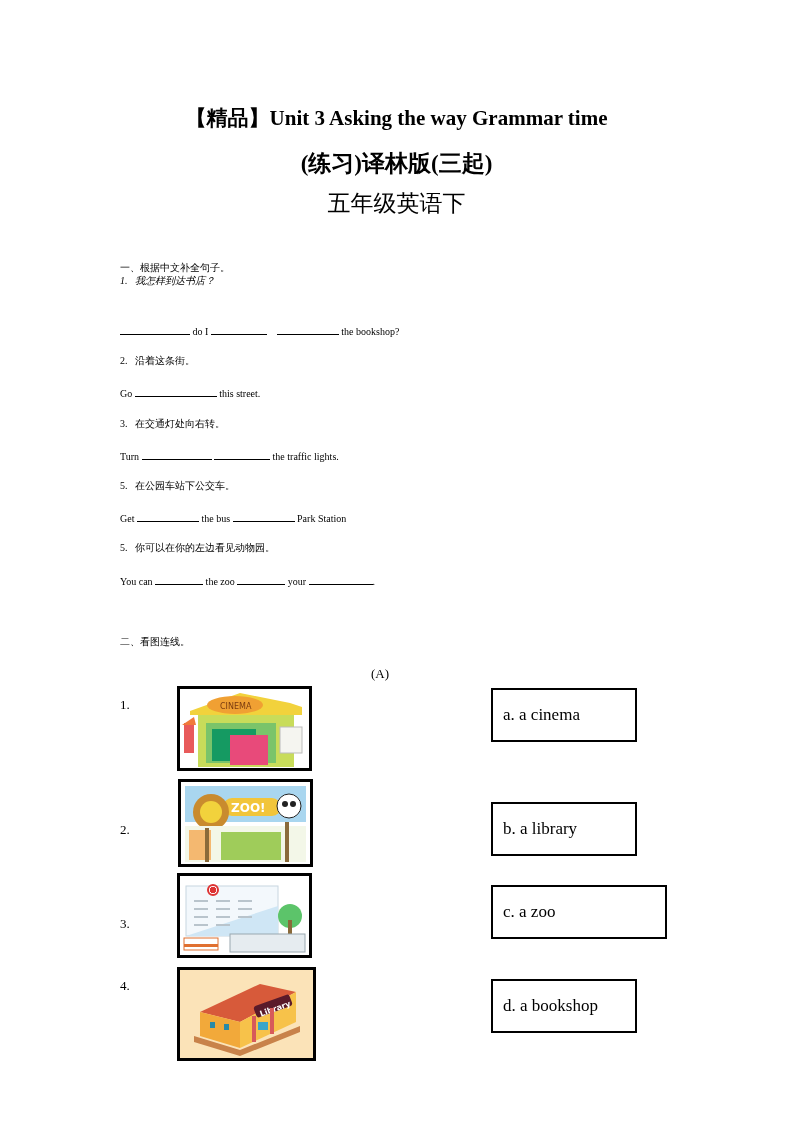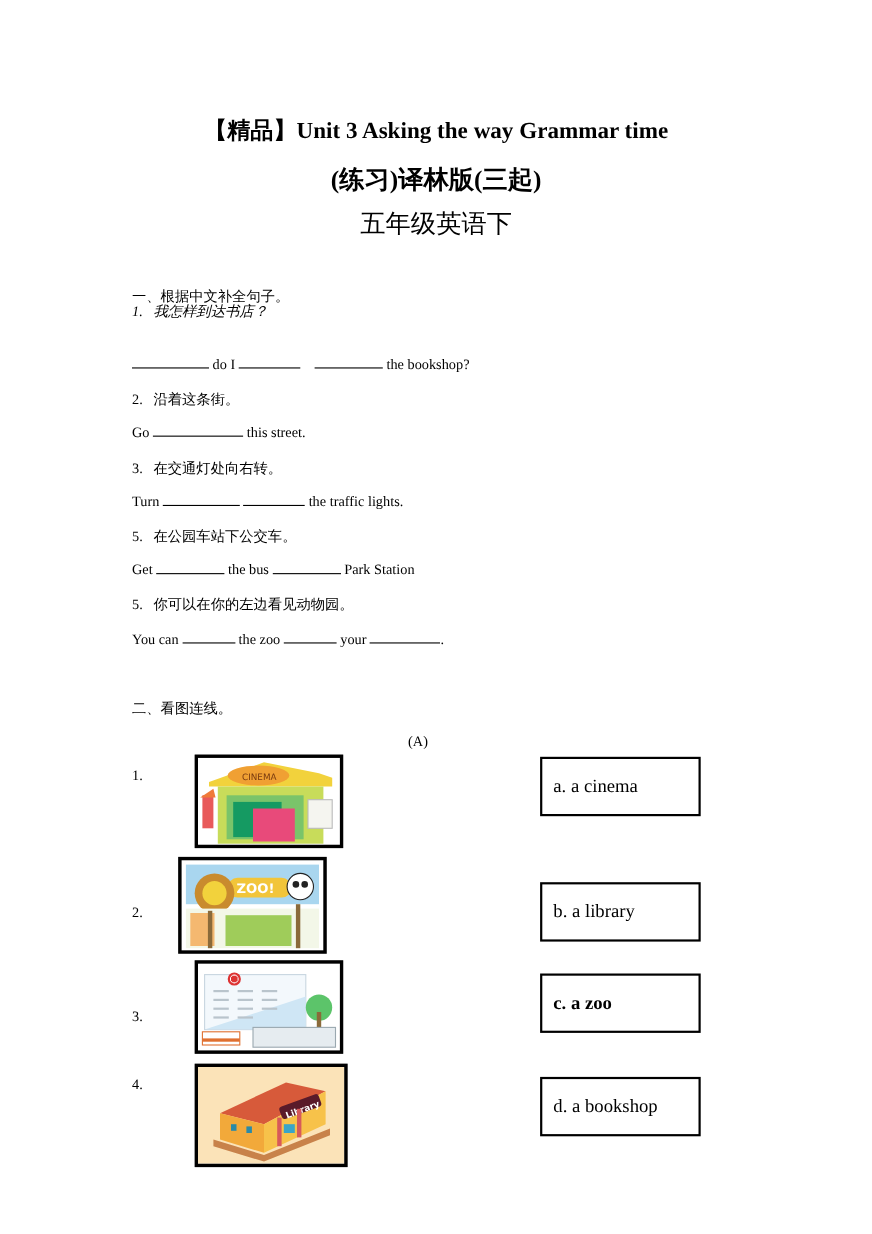--- a/index.html
+++ b/index.html
@@ -1,21 +1,21 @@
 <!DOCTYPE html>
 <html><head>
 <meta charset="utf-8">
 <style>
   html, body { margin: 0; padding: 0; background: #ffffff; }
   body { width: 793px; height: 1122px; position: relative; overflow: hidden;
          font-family: "Liberation Serif", "DejaVu Serif", serif; color: #000; }
   .abs { position: absolute; }
   .title { left: 0; width: 793px; text-align: center; font-weight: bold; font-size: 21px; }
   .subtitle { left: 0; width: 793px; text-align: center; font-size: 23px; }
-  .line { left: 120px; font-size: 13px; white-space: pre; }
+  .line { left: 120px; font-size: 10px; white-space: pre; }
   .blank { display: inline-block; border-bottom: 1px solid #000; height: 11px; vertical-align: baseline; }
   .frame { border: 3px solid #000; box-sizing: border-box; overflow: hidden; background: #a3a3a3; }
   .option-box { border: 2px solid #000; box-sizing: border-box; font-size: 17px; padding-left: 10px; display: flex; align-items: center; }
   .num { font-size: 13px; }
 </style>
 </head>
 <body>
 
 <div class="abs title" style="top:104px;">【精品】Unit 3 Asking the way Grammar time</div>
 <div class="abs subtitle" style="top:148px; font-weight:bold;">(练习)译林版(三起)</div>
@@ -55,21 +55,21 @@
     <rect x="18" y="26" width="96" height="52" fill="#c8dc5a"></rect>
     <rect x="26" y="34" width="70" height="40" fill="#7ac46a"></rect>
     <rect x="32" y="40" width="44" height="32" fill="#159a62"></rect>
     <rect x="50" y="46" width="38" height="30" fill="#e84a7a"></rect>
     <rect x="100" y="38" width="22" height="26" fill="#f5f5f0" stroke="#bbb"></rect>
     <rect x="4" y="34" width="10" height="30" fill="#e85a5a"></rect>
     <polygon points="2,36 14,28 16,36" fill="#f07a3a"></polygon>
   </svg>
 </div>
 
-<div class="abs frame" style="left:162px; top:779px; width:135px; height:88px;">
+<div class="abs frame" style="left:178px; top:779px; width:135px; height:88px;">
   <svg width="129" height="82" viewBox="0 0 129 82">
     <rect width="129" height="82" fill="#fff"></rect>
     <rect x="4" y="4" width="121" height="36" fill="#a9d6ef"></rect>
     <rect x="42" y="16" width="58" height="18" rx="9" fill="#f2c53a"></rect>
     <text x="50" y="30" font-size="12" font-weight="bold" font-family="DejaVu Sans, sans-serif" fill="#fff">ZOO!</text>
     <circle cx="30" cy="30" r="18" fill="#c98b2e"></circle>
     <circle cx="30" cy="30" r="11" fill="#f2d23c"></circle>
     <circle cx="108" cy="24" r="12" fill="#fff" stroke="#222"></circle>
     <circle cx="104" cy="22" r="3" fill="#222"></circle>
     <circle cx="112" cy="22" r="3" fill="#222"></circle>
@@ -122,14 +122,14 @@
     <rect x="90" y="38" width="4" height="26" fill="#d75a5a"></rect>
     <rect x="78" y="52" width="10" height="8" fill="#3aa5c8"></rect>
     <rect x="30" y="52" width="5" height="6" fill="#2a8aa8"></rect>
     <rect x="44" y="54" width="5" height="6" fill="#2a8aa8"></rect>
     <polygon points="14,66 60,80 120,56 120,62 60,86 14,72" fill="#c8824a"></polygon>
   </svg>
 </div>
 
 <div class="abs option-box" style="left:491px; top:688px; width:146px; height:54px;">a. a cinema</div>
 <div class="abs option-box" style="left:491px; top:802px; width:146px; height:54px;">b. a library</div>
-<div class="abs option-box" style="left:491px; top:885px; width:146px; height:54px;font-weight:bold;">c. a zoo</div>
+<div class="abs option-box" style="left:491px; top:885px; width:176px; height:54px;">c. a zoo</div>
 <div class="abs option-box" style="left:491px; top:979px; width:146px; height:54px;">d. a bookshop</div>
 
 </body></html>

